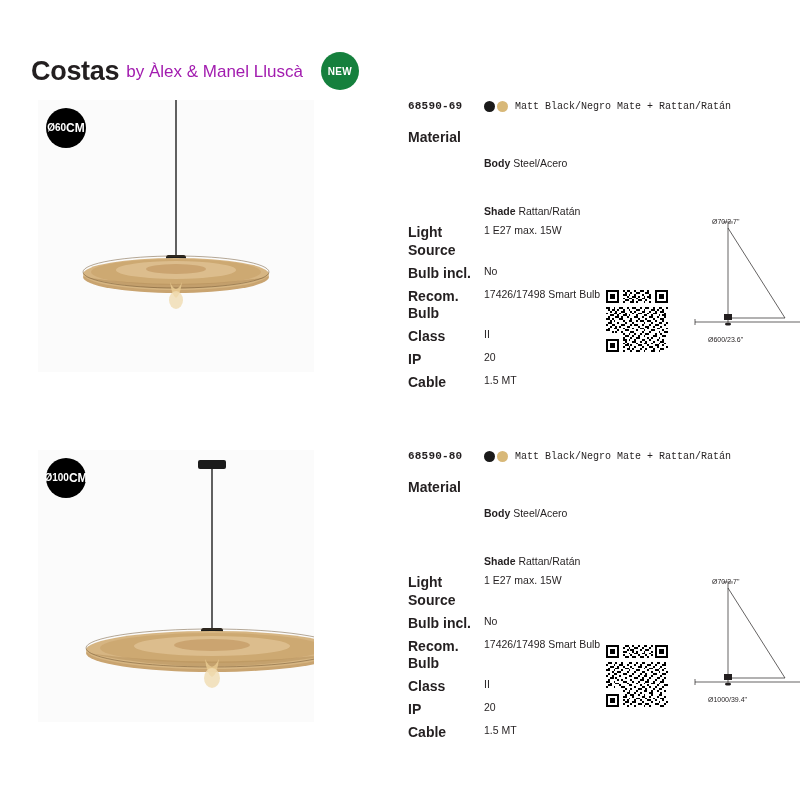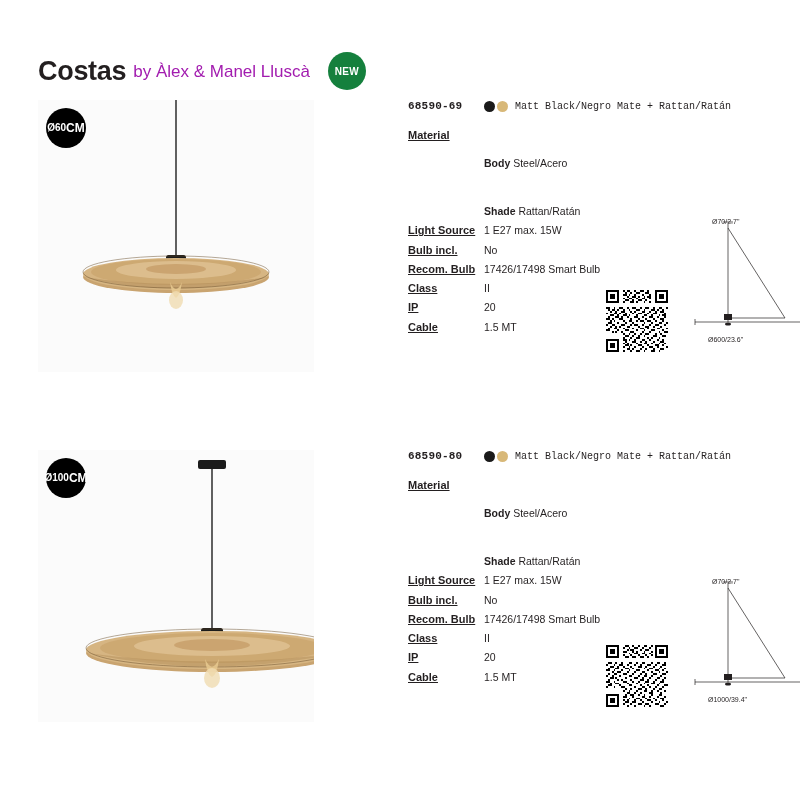--- a/index.html
+++ b/index.html
@@ -12,21 +12,21 @@
   }
   .page {
     position: relative;
     width: 800px; height: 800px;
     overflow: hidden;
   }
 
   
   .header {
     position: absolute;
-    left: 38px; top: 52px;
+    left: 31px; top: 52px;
     display: flex;
     align-items: center;
   }
   .brand-title {
     font-size: 27px;
     font-weight: bold;
     letter-spacing: -0.3px;
     line-height: 1;
     color: #231f20;
   }
@@ -110,22 +110,21 @@
 
   .spec-row {
     display: flex;
     margin-bottom: 5.5px;
     line-height: 1.25;
   }
   .spec-key {
     width: 76px;
     font-weight: bold;
     flex: 0 0 76px;
-    font-size: 11px;
-    text-decoration: underline;
+    font-size: 14px;
   }
   .spec-val { font-size: 10.5px; }
   .spec-val b { font-weight: bold; }
   .spec-row.material .spec-val { line-height: 1.45; margin-top: 27px; }
 
   
   .qr {
     position: absolute;
     width: 62px; height: 62px;
   }

